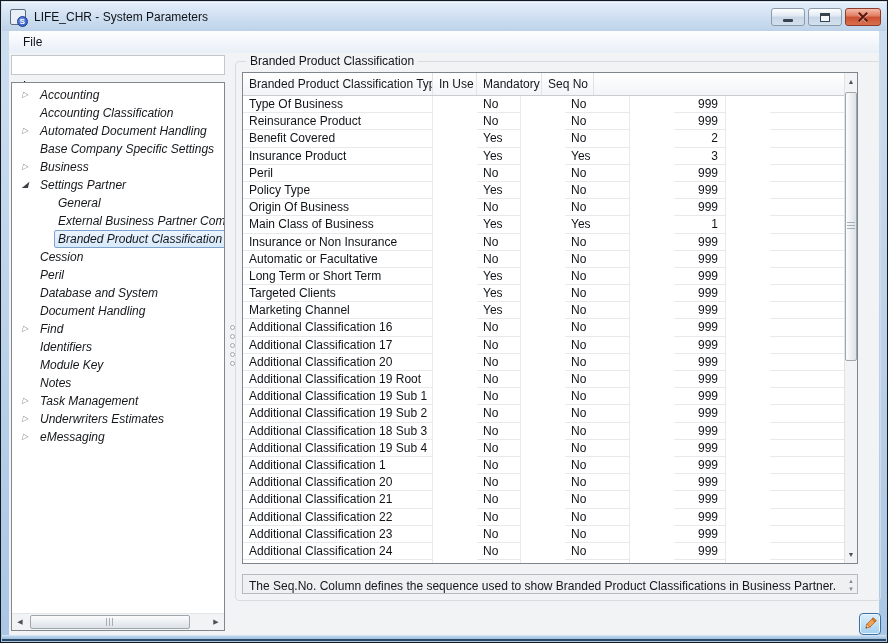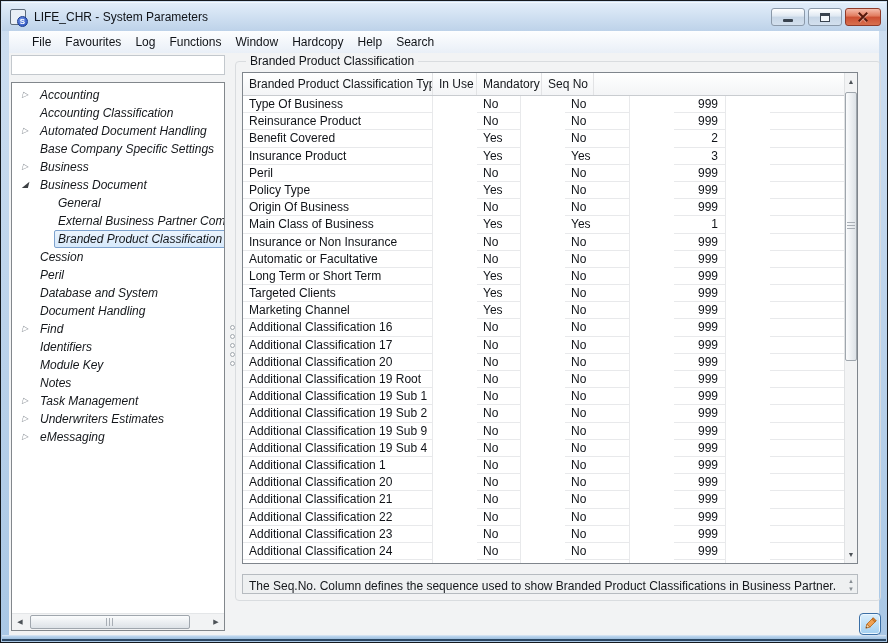--- a/index.html
+++ b/index.html
@@ -52,21 +52,21 @@
 
   
   .client{ position:absolute; left:8px; top:30px; right:8px; bottom:7px; background:#f2f3f4; }
   .bottom-frame{ position:absolute; left:1px; right:1px; bottom:1px; height:6px;
     background:linear-gradient(#bed7ef,#9dbede); border-top:1px solid #d3e2f2; border-bottom:2px solid #2c4763; }
 
   
   .menubar{
     position:absolute; left:0; top:0; right:0; height:22px;
     background:linear-gradient(#fdfeff,#e9eff7);
-    display:flex; align-items:stretch; padding-left:16px;
+    display:flex; align-items:stretch; padding-left:7px;flex-direction:column;
   }
   .menu-item{ font-size:12px; color:#101318; padding:0 7px; line-height:22px; white-space:nowrap; }
 
   
   .search-input{
     position:absolute; left:2px; top:24px; width:214px; height:20px;
     border:1px solid #c3c8cd; background:#fff; font-size:12px; padding:0 4px;
     font-family:"Liberation Sans",sans-serif;
   }
   .tree-box{
@@ -238,21 +238,21 @@
             <span class="nlabel">Base Company Specific Settings</span>
           </div>
 
           <div class="node d0 collapsed">
             <span class="expander"></span>
             <span class="nlabel">Business</span>
           </div>
 
           <div class="node d0 expanded">
             <span class="expander"></span>
-            <span class="nlabel">Business Document</span>
+            <span class="nlabel">Settings Partner</span>
           </div>
 
           <div class="node d1 leaf">
             <span class="expander"></span>
             <span class="nlabel">General</span>
           </div>
 
           <div class="node d1 leaf">
             <span class="expander"></span>
             <span class="nlabel">External Business Partner Compone</span>
@@ -498,21 +498,21 @@
 
             <div class="trow">
               <div class="c c1">Additional Classification 19 Sub 2</div>
               <div class="c c2">No</div>
               <div class="c c3">No</div>
               <div class="c c4">999</div>
               <div class="c c5"></div>
             </div>
 
             <div class="trow">
-              <div class="c c1">Additional Classification 19 Sub 9</div>
+              <div class="c c1">Additional Classification 18 Sub 3</div>
               <div class="c c2">No</div>
               <div class="c c3">No</div>
               <div class="c c4">999</div>
               <div class="c c5"></div>
             </div>
 
             <div class="trow">
               <div class="c c1">Additional Classification 19 Sub 4</div>
               <div class="c c2">No</div>
               <div class="c c3">No</div>

